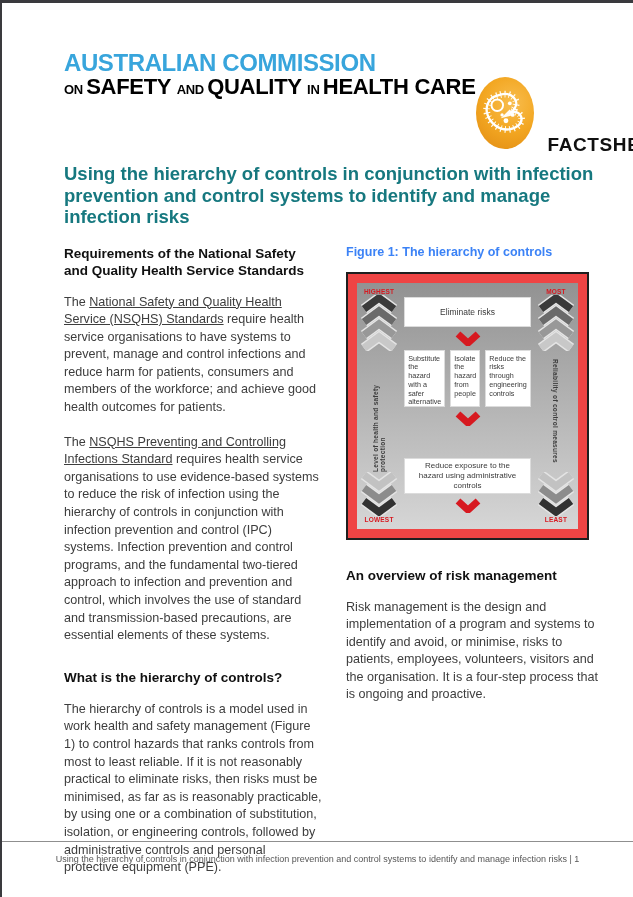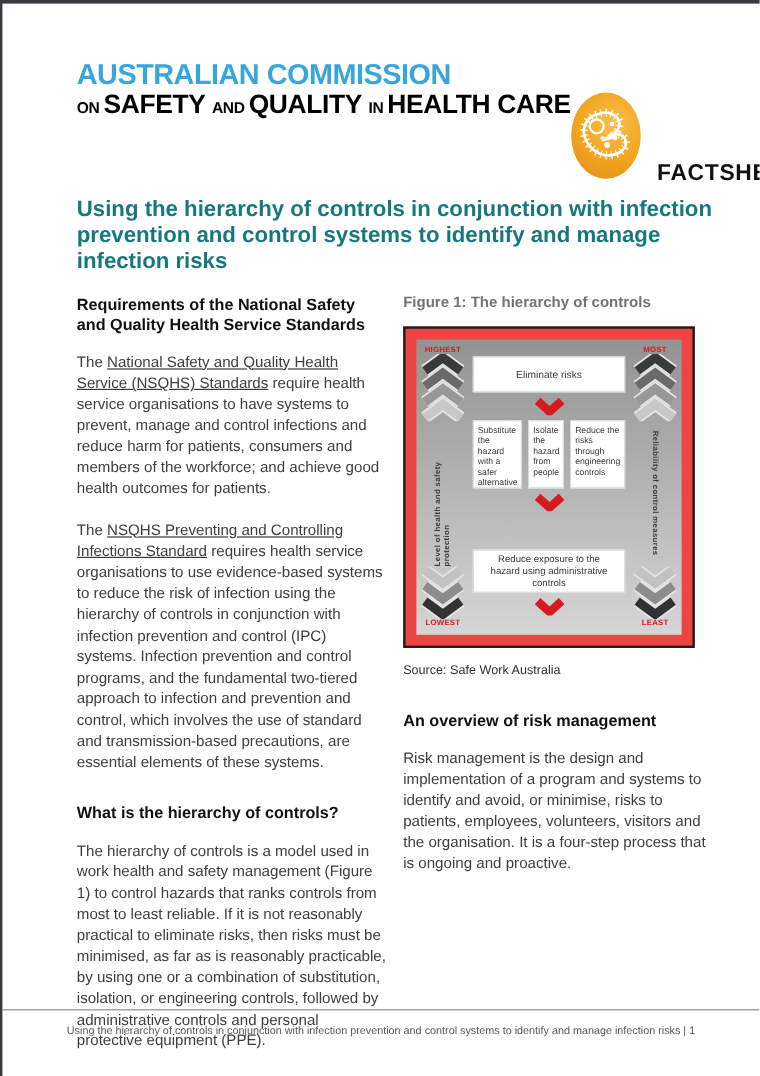--- a/index.html
+++ b/index.html
@@ -32,31 +32,31 @@
   .factsheet { font-size: 19px; font-weight: 800; color: #101010; letter-spacing: 0.6px; line-height: 21px; }
   .factsheet-sub { font-size: 11px; color: #1c1c1c; line-height: 13px; text-align: right; }
 
   
   .title {
     margin: 8px 0 0 62px; max-width: 552px;
     color: #16787f; font-size: 18.5px; font-weight: 700; line-height: 21.5px;
   }
 
   
-  .columns { display: flex; gap: 14px; margin: 17px 0 0 62px; }
+  .columns { display: flex; gap: 24px; margin: 17px 0 0 62px; }
   .col-left { width: 258px; }
   .col-right { width: 262px; }
 
   h2.sec { font-size: 13.5px; font-weight: 700; color: #111; line-height: 17px; margin-bottom: 15px; }
   h2.sec.spaced { margin-top: 24px; }
   p.body-p { font-size: 12.6px; color: #3d3d3d; line-height: 17.6px; margin-bottom: 17px; }
   a.doc-link { color: #3d3d3d; text-decoration: underline; cursor: pointer; }
 
   
-  .fig-caption { font-size: 12.5px; font-weight: 700; color: #737373; margin-bottom: 13px; }
+  .fig-caption { font-size: 12.5px; font-weight: 700; color: #3b82f6; margin-bottom: 13px; }
   .fig-frame { width: 243px; border: 2px solid #1f1f1f; background: #ef4444; padding: 9px; }
   .fig-gray {
     height: 246px; display: flex;
     background: linear-gradient(180deg, #929292 0%, #d6d6d6 100%);
   }
   .fig-side {
     width: 45px; display: flex; flex-direction: column; align-items: center;
     justify-content: space-between; padding: 5px 0 6px;
   }
   .extreme { font-size: 6.5px; font-weight: 700; color: #d71920; letter-spacing: 0.2px; }
@@ -212,21 +212,20 @@
               <path d="M3 16 L18 27 L33 16" stroke="#8c8c8c" stroke-width="7.5"></path>
               <path d="M3 29 L18 40 L33 29" stroke="#323232" stroke-width="7.5"></path>
             </g>
           </svg>
           <div class="extreme">LEAST</div>
         </div>
 
       </div>
     </div>
 
-    <div class="fig-source">Source: Safe Work Australia</div>
 
     <h2 class="sec overview">An overview of risk management</h2>
     <p class="body-p">Risk management is the design and implementation of a program and systems to identify and avoid, or minimise, risks to patients, employees, volunteers, visitors and the organisation. It is a four-step process that is ongoing and proactive.</p>
   </div>
 </div>
 
 <footer class="footer">
   <div class="footer-text">Using the hierarchy of controls in conjunction with infection prevention and control systems to identify and manage infection risks | 1</div>
 </footer>
 

